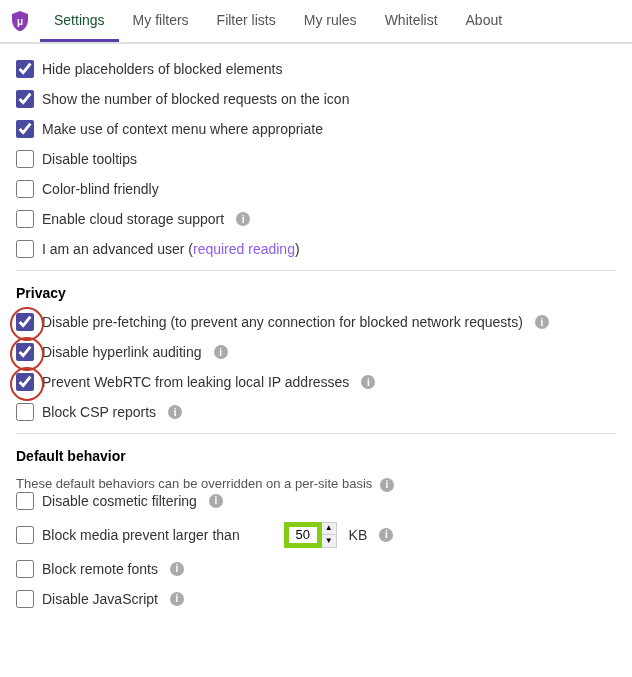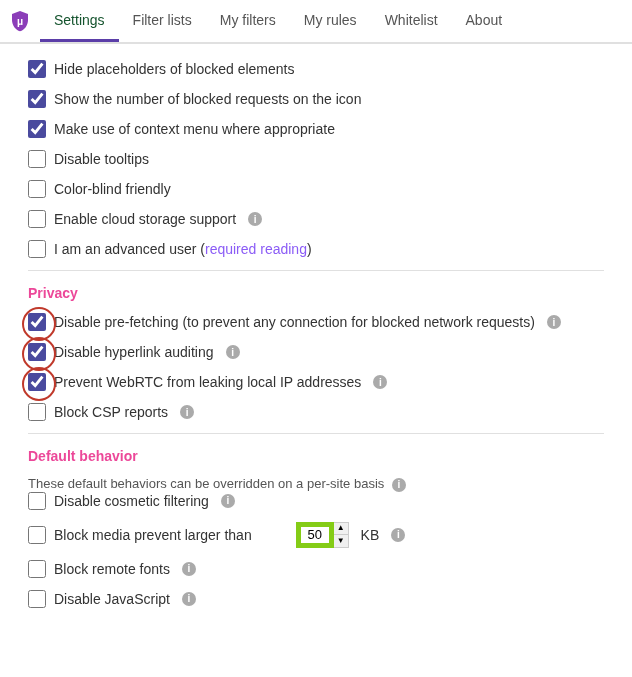--- a/index.html
+++ b/index.html
@@ -44,21 +44,21 @@
       white-space: nowrap;
     }
     .nav-tab.active {
       color: #14532d;
       border-bottom: 3px solid #5b3ea8;
       font-weight: 500;
     }
 
     
     .content {
-      padding: 16px 28px;
+      padding: 16px 16px;
     }
 
     
     .checkbox-row {
       display: flex;
       align-items: center;
       margin-bottom: 12px;
       gap: 8px;
     }
     .checkbox-row input[type="checkbox"] {
@@ -91,21 +91,21 @@
       font-weight: bold;
       cursor: default;
       margin-left: 4px;
       flex-shrink: 0;
     }
 
     
     .section-header {
       font-size: 14px;
       font-weight: bold;
-      color: #ec4899;
+      color: #000000;
       margin-top: 8px;
       margin-bottom: 12px;
     }
 
     .divider {
       border: none;
       border-top: 1px solid #e0e0e0;
       margin: 10px 0 14px 0;
     }
 
@@ -171,22 +171,22 @@
 
 <nav class="nav-bar">
 
   <svg class="nav-logo" viewBox="0 0 24 24" xmlns="http://www.w3.org/2000/svg">
     <path d="M12 2L4 5v6c0 5.25 3.5 10.15 8 11.35C16.5 21.15 20 16.25 20 11V5L12 2z" fill="#8B3DB8"></path>
     <text x="12" y="16" text-anchor="middle" font-size="10" fill="white" font-weight="bold">μ</text>
   </svg>
 
   <div class="nav-tabs">
     <div class="nav-tab active">Settings</div>
+    <div class="nav-tab">My filters</div>
     <div class="nav-tab">Filter lists</div>
-    <div class="nav-tab">My filters</div>
     <div class="nav-tab">My rules</div>
     <div class="nav-tab">Whitelist</div>
     <div class="nav-tab">About</div>
   </div>
 </nav>
 
 <div class="content">
 
   <div class="checkbox-row">
     <input type="checkbox" id="hide_placeholders" checked="" style="">

